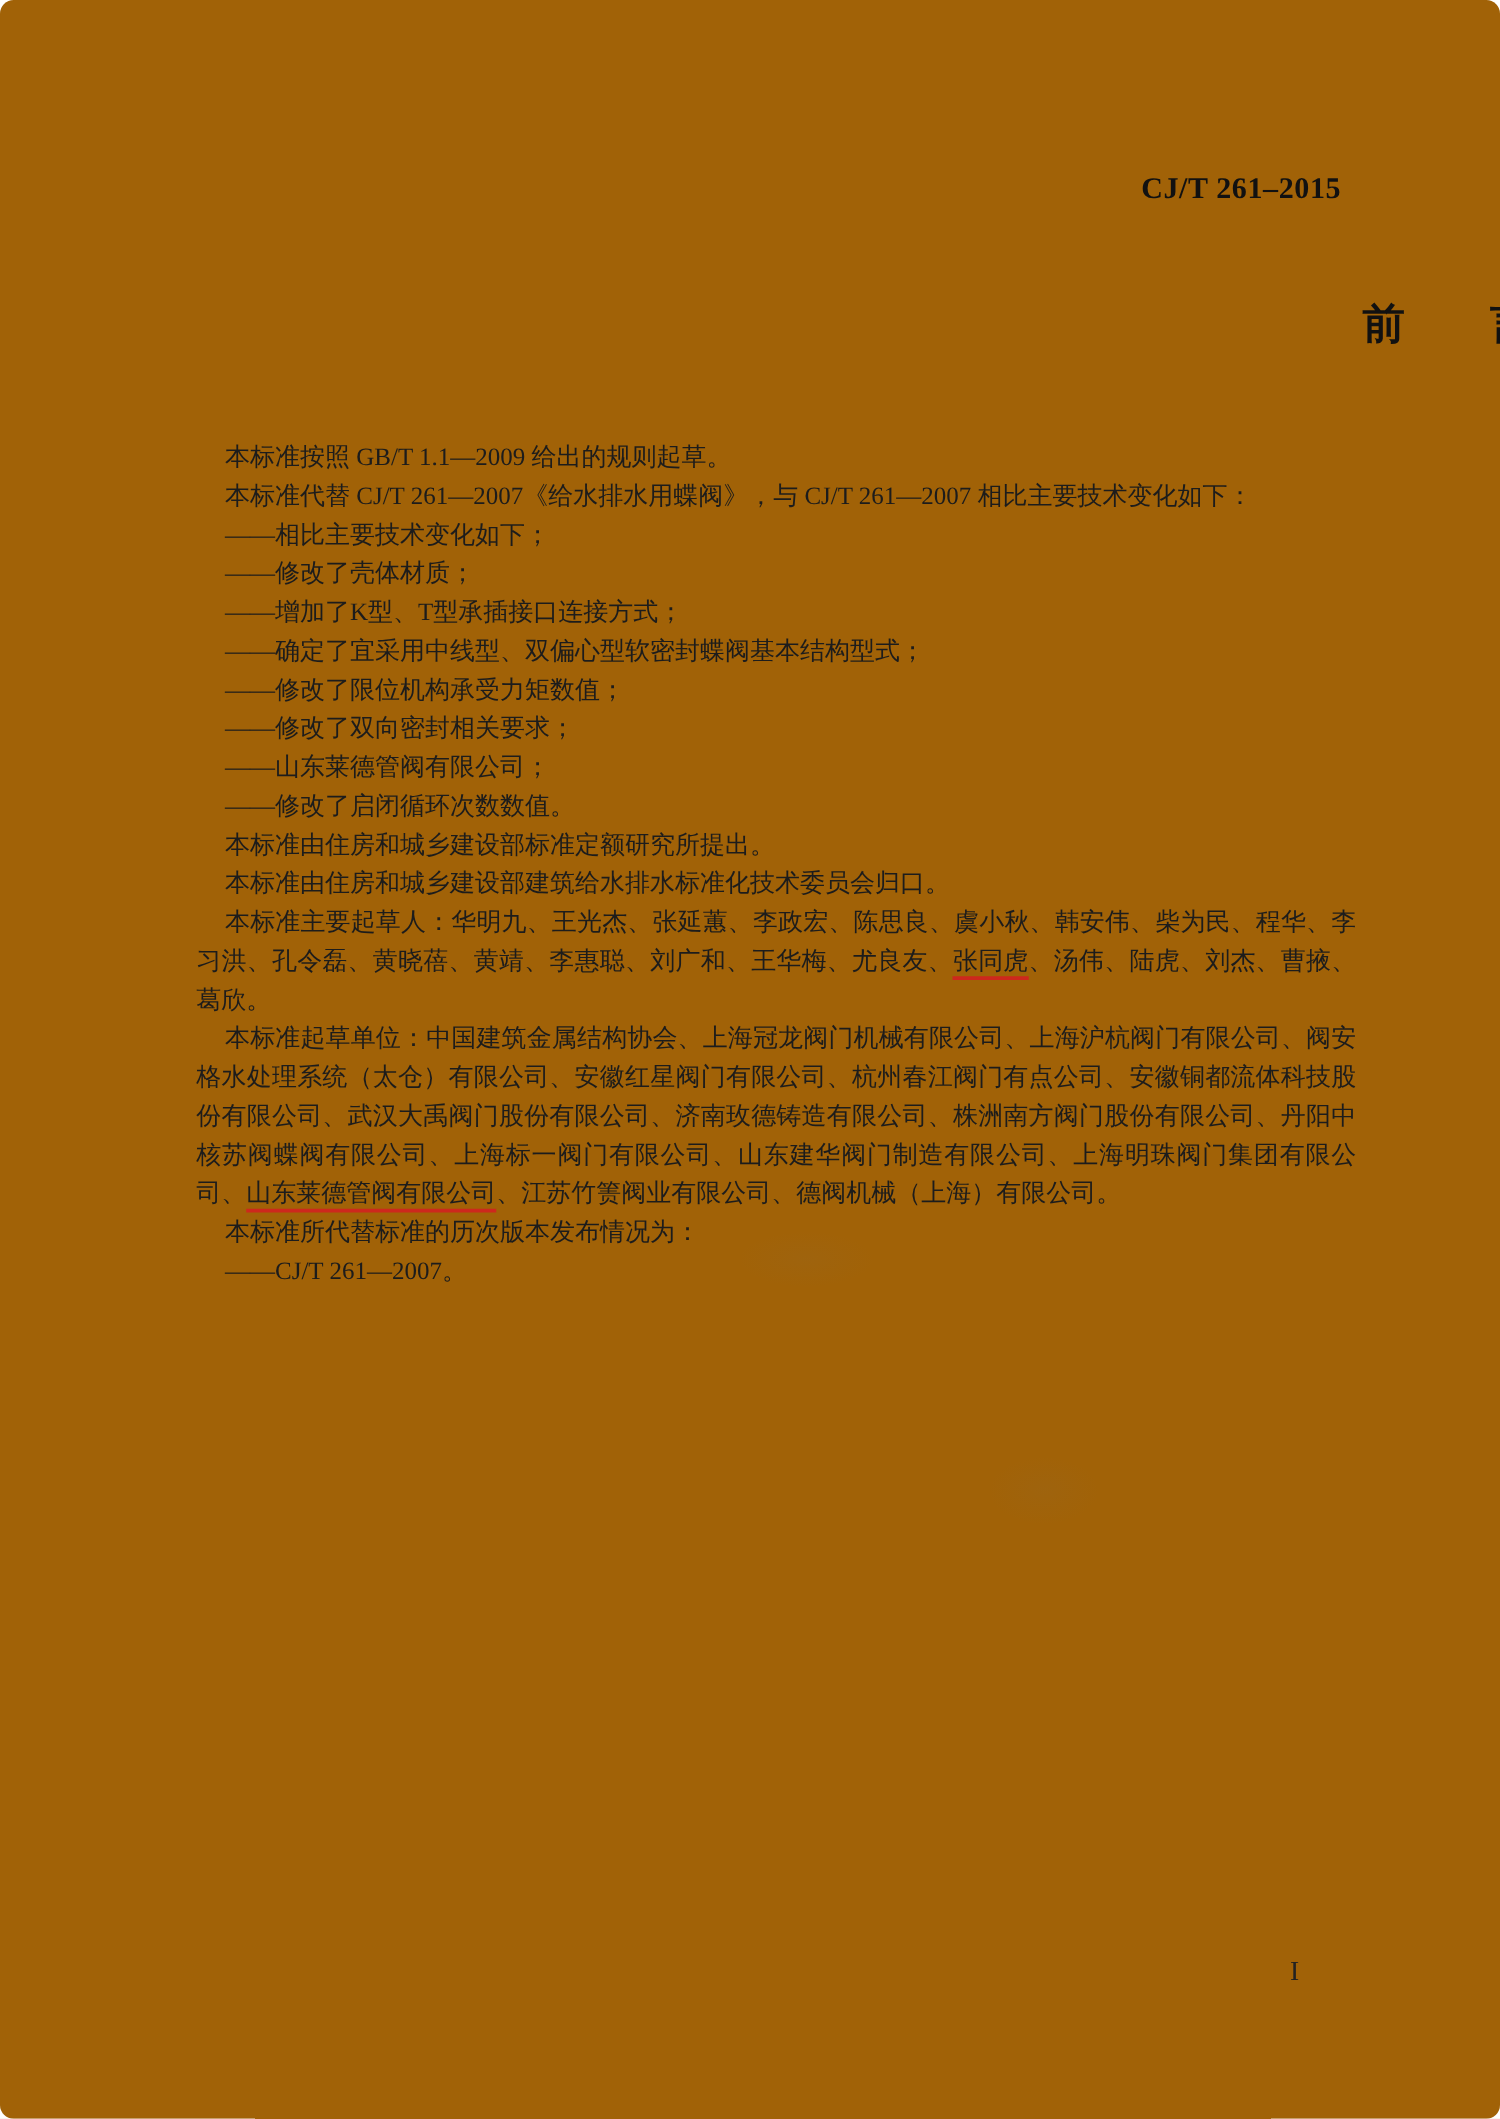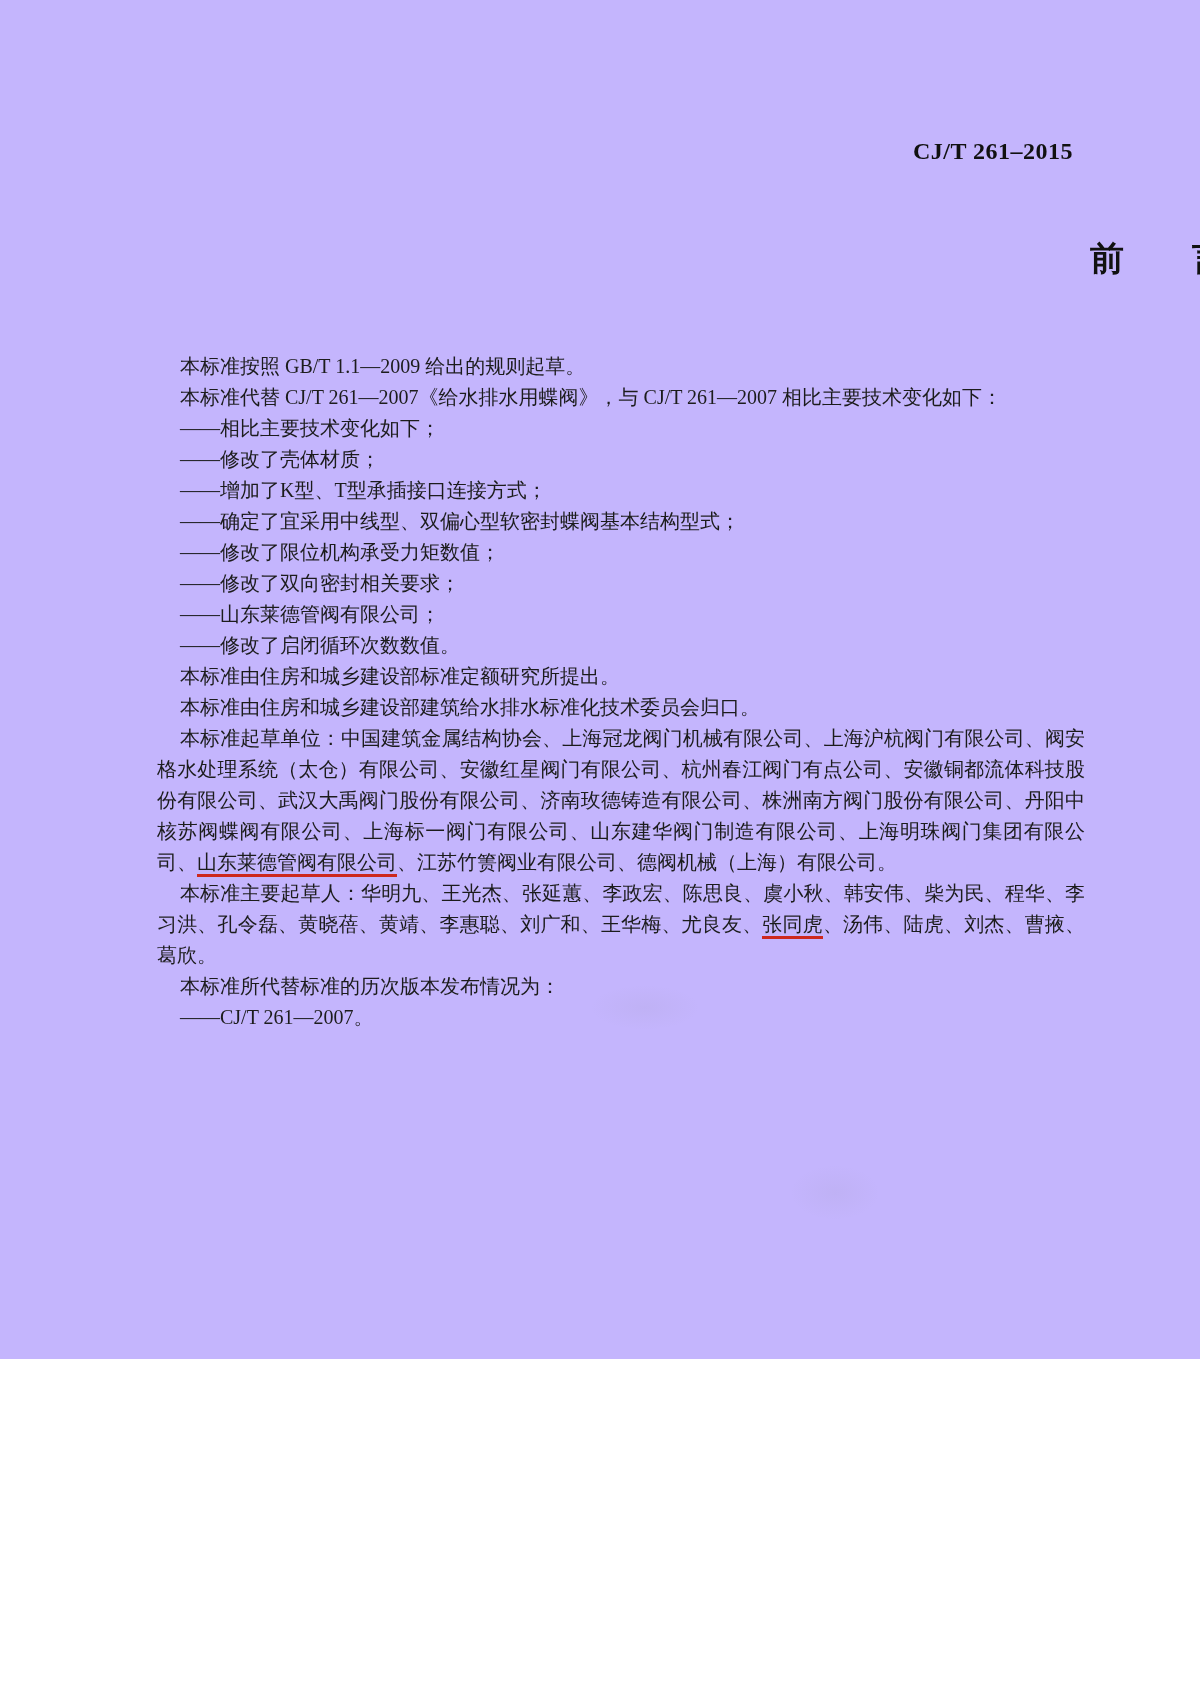--- a/index.html
+++ b/index.html
@@ -3,25 +3,26 @@
 <meta charset="utf-8">
 <style>
   html, body {
     margin: 0;
     padding: 0;
     background: #ffffff;
   }
   .page {
     position: relative;
     width: 1200px;
-    height: 1359px;
-    background: #c4b5fd;
+    height: 1695px;
+    background: #a16207;
     overflow: hidden;
     font-family: "Liberation Serif", "DejaVu Serif", serif;
     color: #1c1c1c;
+    border-radius: 11px;
   }
   .header-code {
     position: absolute;
     top: 138px;
     left: 0;
     width: 1073px;
     text-align: right;
     font-size: 24px;
     font-weight: bold;
     letter-spacing: 0.5px;
@@ -97,23 +98,23 @@
       <p class="para">——修改了限位机构承受力矩数值；</p>
       <p class="para">——修改了双向密封相关要求；</p>
       <p class="para">——山东莱德管阀有限公司；</p>
       <p class="para">——修改了启闭循环次数数值。</p>
     </div>
 
     <p class="para">本标准由住房和城乡建设部标准定额研究所提出。</p>
 
     <p class="para">本标准由住房和城乡建设部建筑给水排水标准化技术委员会归口。</p>
 
+    <p class="para"><span>本标准主要起草人：华明九、王光杰、张延蕙、李政宏、陈思良、虞小秋、韩安伟、柴为民、程华、李习洪、孔令磊、黄晓蓓、黄靖、李惠聪、刘广和、王华梅、尤良友、</span><span class="red-underline">张同虎</span><span>、汤伟、陆虎、刘杰、曹掖、葛欣。</span></p>
+
     <p class="para"><span>本标准起草单位：中国建筑金属结构协会、上海冠龙阀门机械有限公司、上海沪杭阀门有限公司、阀安格水处理系统（太仓）有限公司、安徽红星阀门有限公司、杭州春江阀门有点公司、安徽铜都流体科技股份有限公司、武汉大禹阀门股份有限公司、济南玫德铸造有限公司、株洲南方阀门股份有限公司、丹阳中核苏阀蝶阀有限公司、上海标一阀门有限公司、山东建华阀门制造有限公司、上海明珠阀门集团有限公司、</span><span class="red-underline">山东莱德管阀有限公司</span><span>、江苏竹箦阀业有限公司、德阀机械（上海）有限公司。</span></p>
-
-    <p class="para"><span>本标准主要起草人：华明九、王光杰、张延蕙、李政宏、陈思良、虞小秋、韩安伟、柴为民、程华、李习洪、孔令磊、黄晓蓓、黄靖、李惠聪、刘广和、王华梅、尤良友、</span><span class="red-underline">张同虎</span><span>、汤伟、陆虎、刘杰、曹掖、葛欣。</span></p>
 
     <p class="para">本标准所代替标准的历次版本发布情况为：</p>
 
     <p class="para">——CJ/T 261—2007。</p>
 
   </div>
 
   <div class="smudge smudge-1"></div>
   <div class="smudge smudge-2"></div>
 

